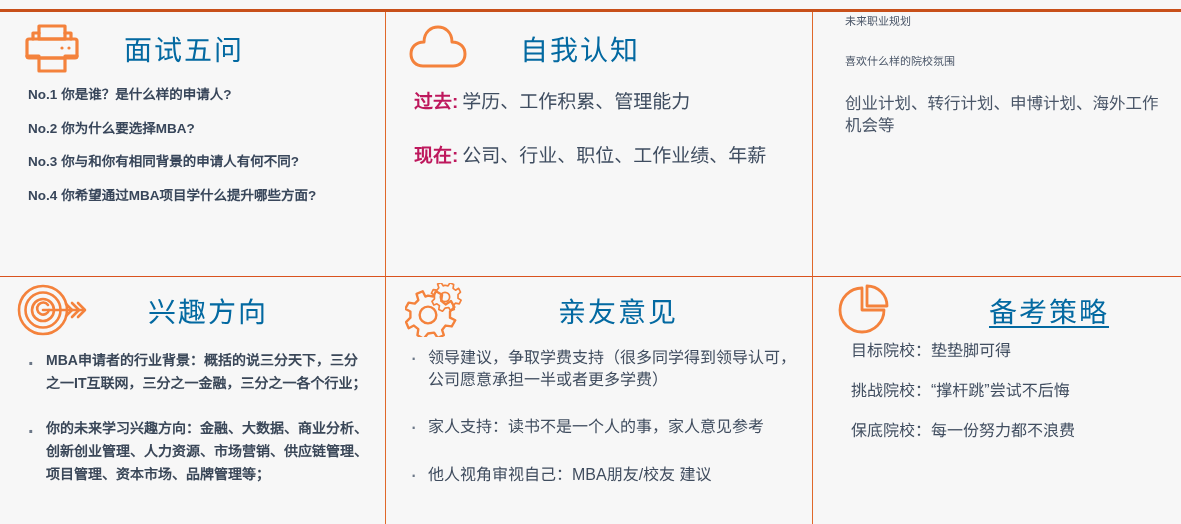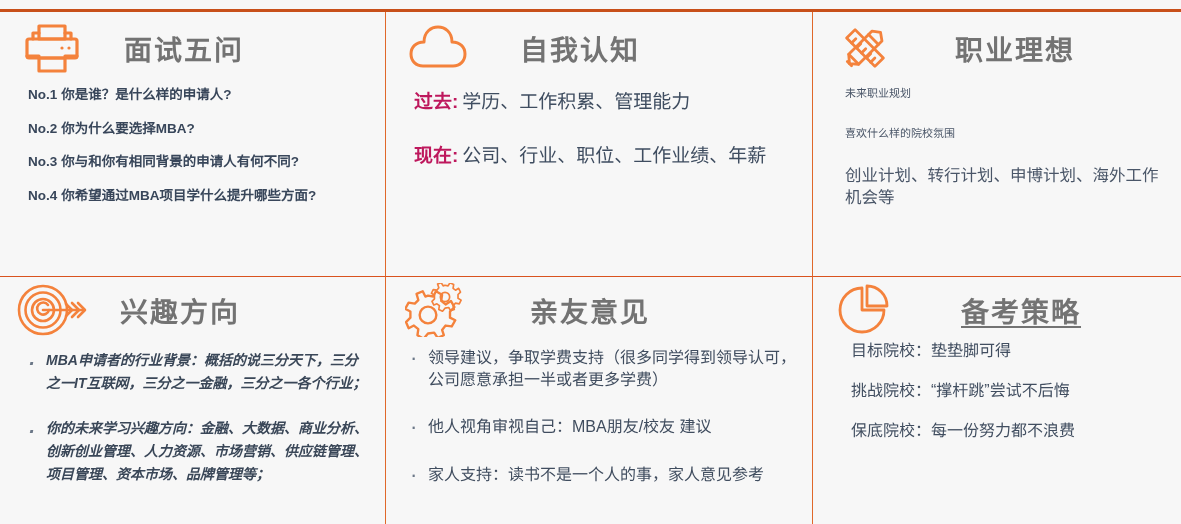--- a/index.html
+++ b/index.html
@@ -47,36 +47,36 @@
   }
   .cell.col-1, .cell.col-2 { border-right: 1.5px solid #e0682a; }
   .cell.row-1 { border-bottom: 1.5px solid #d9531f; }
 
   
   .cell-head {
     display: flex;
     align-items: center;
     height: 72px;
   }
-  .cell-head.head-tight { height: 66px; }
+  .cell-head.head-tight { height: 66px; gap: 28px; }
 
   .icon-box {
     width: 76px;
     height: 62px;
     flex: 0 0 76px;
     display: flex;
     align-items: center;
     justify-content: center;
   }
   .icon-box svg { display: block; }
 
   .cell-title {
     font-size: 28px;
-    font-weight: 700;
-    color: #737373;
+    font-weight: 400;
+    color: #0369a1;
     letter-spacing: 2px;
     white-space: nowrap;
   }
   .cell-title.underlined {
     text-decoration: underline;
     text-underline-offset: 4px;
   }
   .title-pad-a { margin-left: 34px; }
   .title-pad-b { margin-left: 44px; }
   .title-pad-c { margin-left: 52px; }
@@ -141,21 +141,20 @@
     list-style: none;
   }
   .bullist li {
     position: relative;
     padding-left: 22px;
     font-size: 14px;
     font-weight: bold;
     color: #3a4758;
     line-height: 1.65;
     margin-bottom: 22px;
-    font-style: italic;
   }
   .bullist li::before {
     content: "\00b7";
     position: absolute;
     left: 4px;
     top: -2px;
     font-size: 20px;
     color: #6b7787;
   }
 
@@ -252,43 +251,20 @@
       <li>
         <span class="def-term">过去:</span><span>学历、工作积累、管理能力</span>
       </li>
       <li>
         <span class="def-term">现在:</span><span>公司、行业、职位、工作业绩、年薪</span>
       </li>
     </ul>
   </div>
 
   <div class="cell row-1 col-3">
-    <div class="cell-head">
-      <span class="icon-box">
-        <svg width="58" height="56" viewBox="0 0 58 56" fill="none" stroke="#f4823c" stroke-width="2.8" stroke-linejoin="round" stroke-linecap="round">
-
-          <g transform="rotate(45 29 28)">
-            <path d="M29 6 L36 11 L36 44 L29 50 L22 44 L22 11 Z"></path>
-            <path d="M22 16 L36 16"></path>
-            <path d="M22 44 L36 44"></path>
-            <path d="M26 50 L32 50"></path>
-          </g>
-
-          <g transform="rotate(-45 29 28)">
-            <path d="M23 8 L35 8 L35 48 L23 48 Z"></path>
-            <path d="M23 15 L29 15"></path>
-            <path d="M23 22 L29 22"></path>
-            <path d="M23 29 L29 29"></path>
-            <path d="M23 36 L29 36"></path>
-            <path d="M23 42 L29 42"></path>
-          </g>
-        </svg>
-      </span>
-      <span class="cell-title title-pad-c">职业理想</span>
-    </div>
     <ul class="plainlist">
       <li>未来职业规划</li>
       <li>喜欢什么样的院校氛围</li>
       <li class="big">创业计划、转行计划、申博计划、海外工作机会等</li>
     </ul>
   </div>
 
   <div class="cell row-2 col-1">
     <div class="cell-head head-tight">
       <span class="icon-box">
@@ -330,22 +306,22 @@
                      L-5 27 L-12 23 L-11 16 L-16 12 L-22 15 L-25 8 L-20 3 L-20 -4
                      L-26 -7 L-22 -14 L-15 -13 L-11 -17 L-13 -24 L-6 -27 L-3 -21 Z"></path>
             <circle cx="0" cy="0" r="9.5"></circle>
           </g>
         </svg>
       </span>
       <span class="cell-title title-pad-e">亲友意见</span>
     </div>
     <ul class="bullist2">
       <li>领导建议，争取学费支持（很多同学得到领导认可，公司愿意承担一半或者更多学费）</li>
+      <li>家人支持：读书不是一个人的事，家人意见参考</li>
       <li>他人视角审视自己：MBA朋友/校友 建议</li>
-      <li>家人支持：读书不是一个人的事，家人意见参考</li>
     </ul>
   </div>
 
   <div class="cell row-2 col-3">
     <div class="cell-head head-tight">
       <span class="icon-box">
         <svg width="56" height="52" viewBox="0 0 56 52" fill="none" stroke="#f4823c" stroke-width="2.8" stroke-linejoin="round" stroke-linecap="round">
           <path d="M25 4 A22 22 0 1 0 47 26 L25 26 Z"></path>
           <path d="M30 2 L30 22 L50 22 A20 20 0 0 0 30 2 Z"></path>
         </svg>

